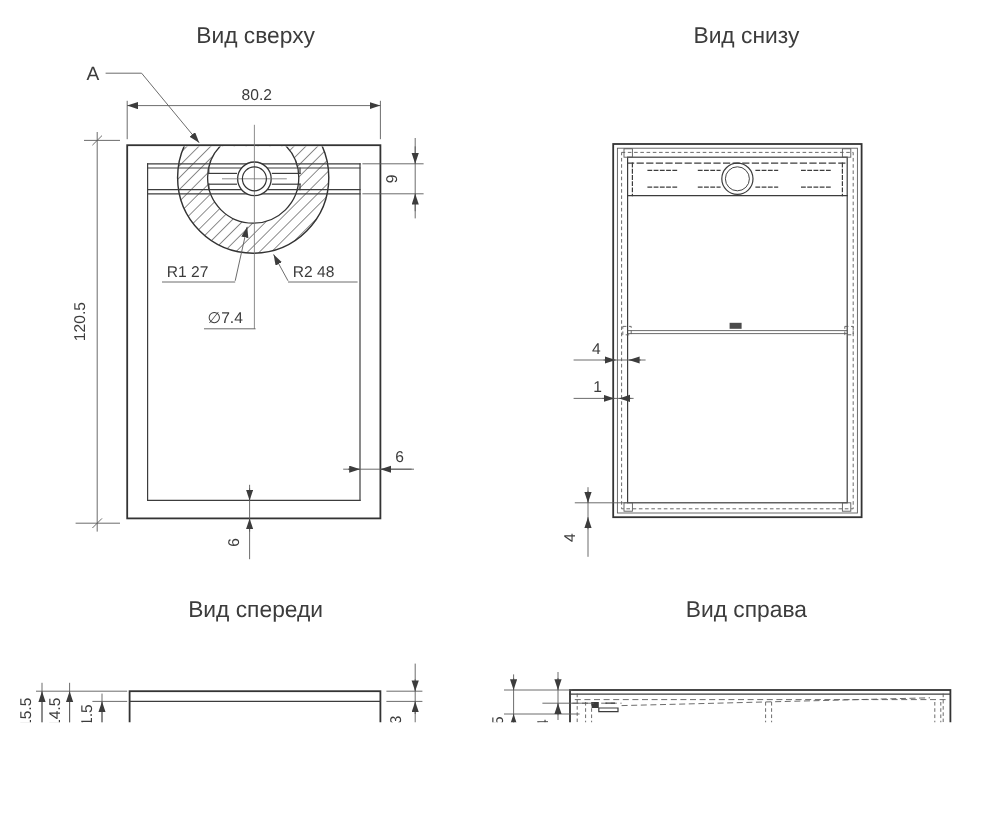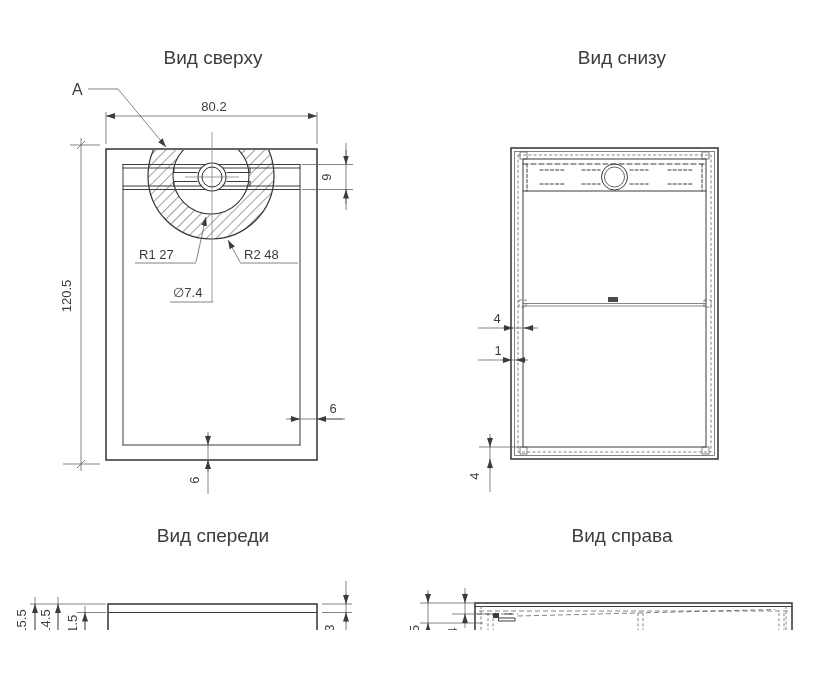--- a/index.html
+++ b/index.html
@@ -1,17 +1,17 @@
 <!DOCTYPE html>
 <html><head>
 <meta charset="utf-8">
 <style>
   html,body{margin:0;padding:0;background:#ffffff;}
   .stage{position:relative;width:822px;height:602px;background:#fff;overflow:hidden;
-         font-family:"Liberation Sans",sans-serif;margin-top:28px;}
+         font-family:"Liberation Sans",sans-serif;}
   svg{display:block}
   .s1{stroke:#333;stroke-width:1.5;fill:none;stroke-linecap:square}   
   .s2{stroke:#3c3c3c;stroke-width:1;fill:none;stroke-linecap:square}  
   .s3{stroke:#5b5b5b;stroke-width:.75;fill:none;stroke-linecap:butt}  
   .dash{stroke-dasharray:5 3}
   .dash2{stroke-dasharray:3 2.2}
   .ctr{stroke:#777;stroke-width:.7;fill:none}
   text.t{font-family:"Liberation Sans",sans-serif;font-size:13px;fill:#3c3c3c}
   text.title{font-family:"Liberation Sans",sans-serif;font-size:19px;fill:#3c3c3c}
   text.big{font-family:"Liberation Sans",sans-serif;font-size:16px;fill:#3c3c3c}

